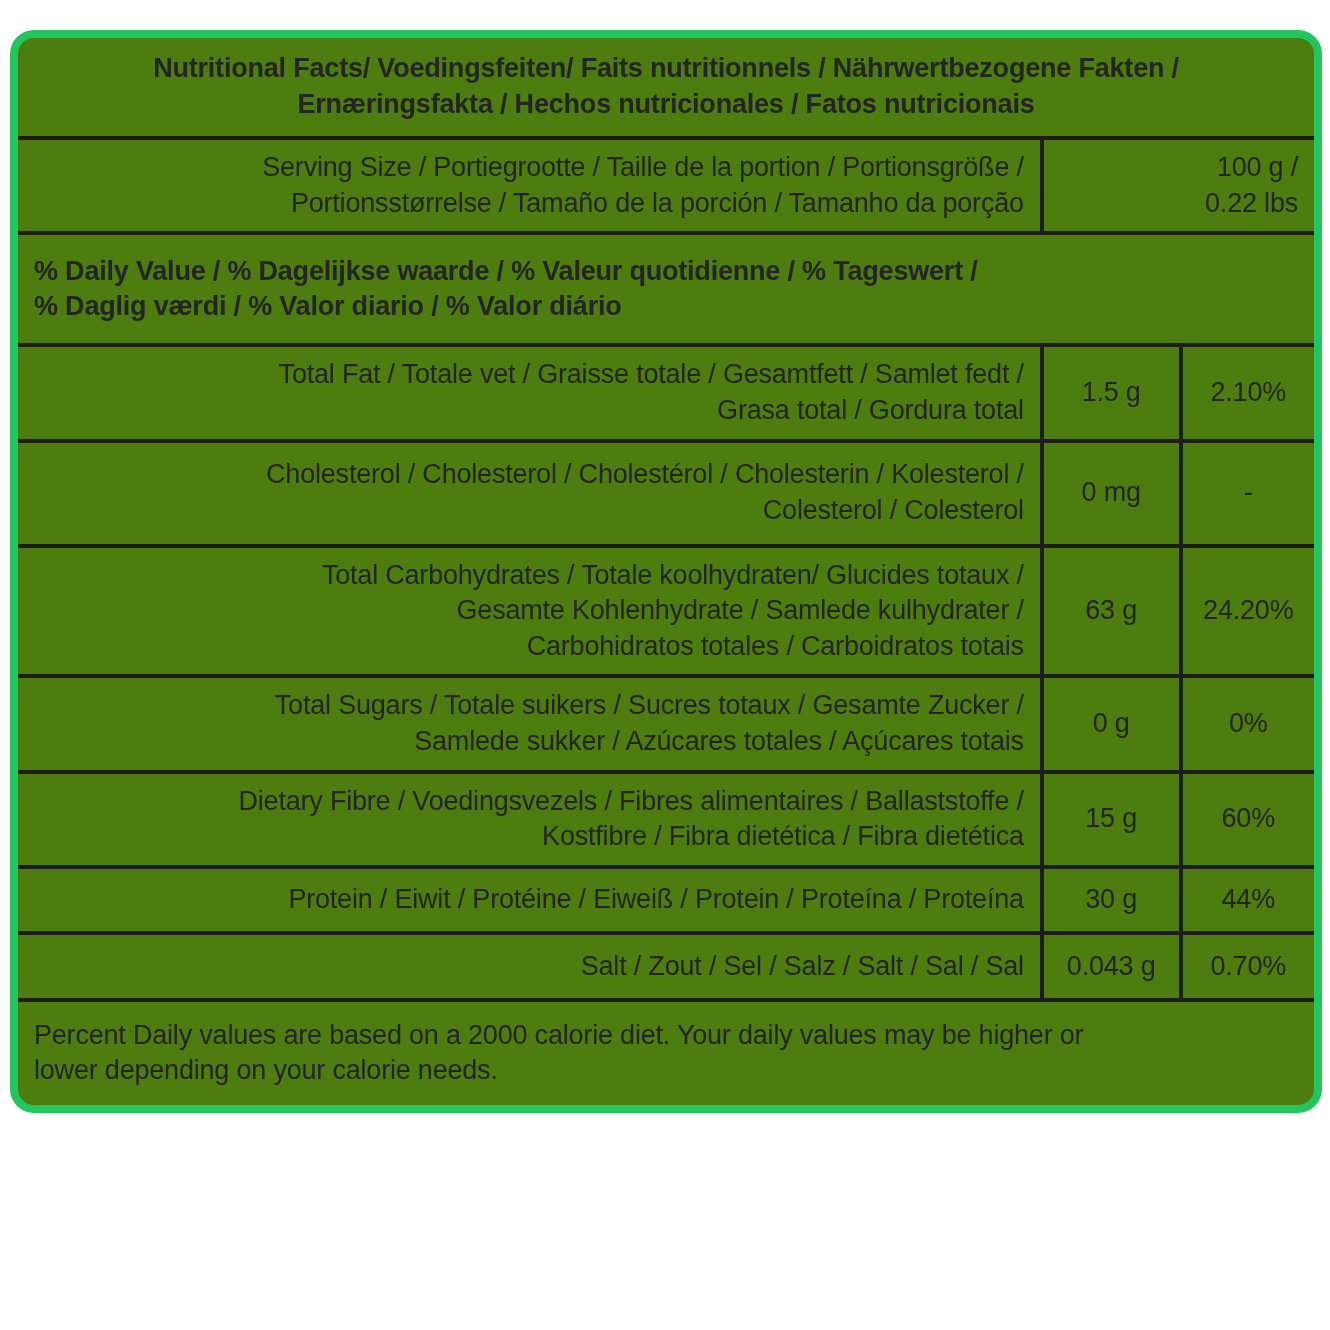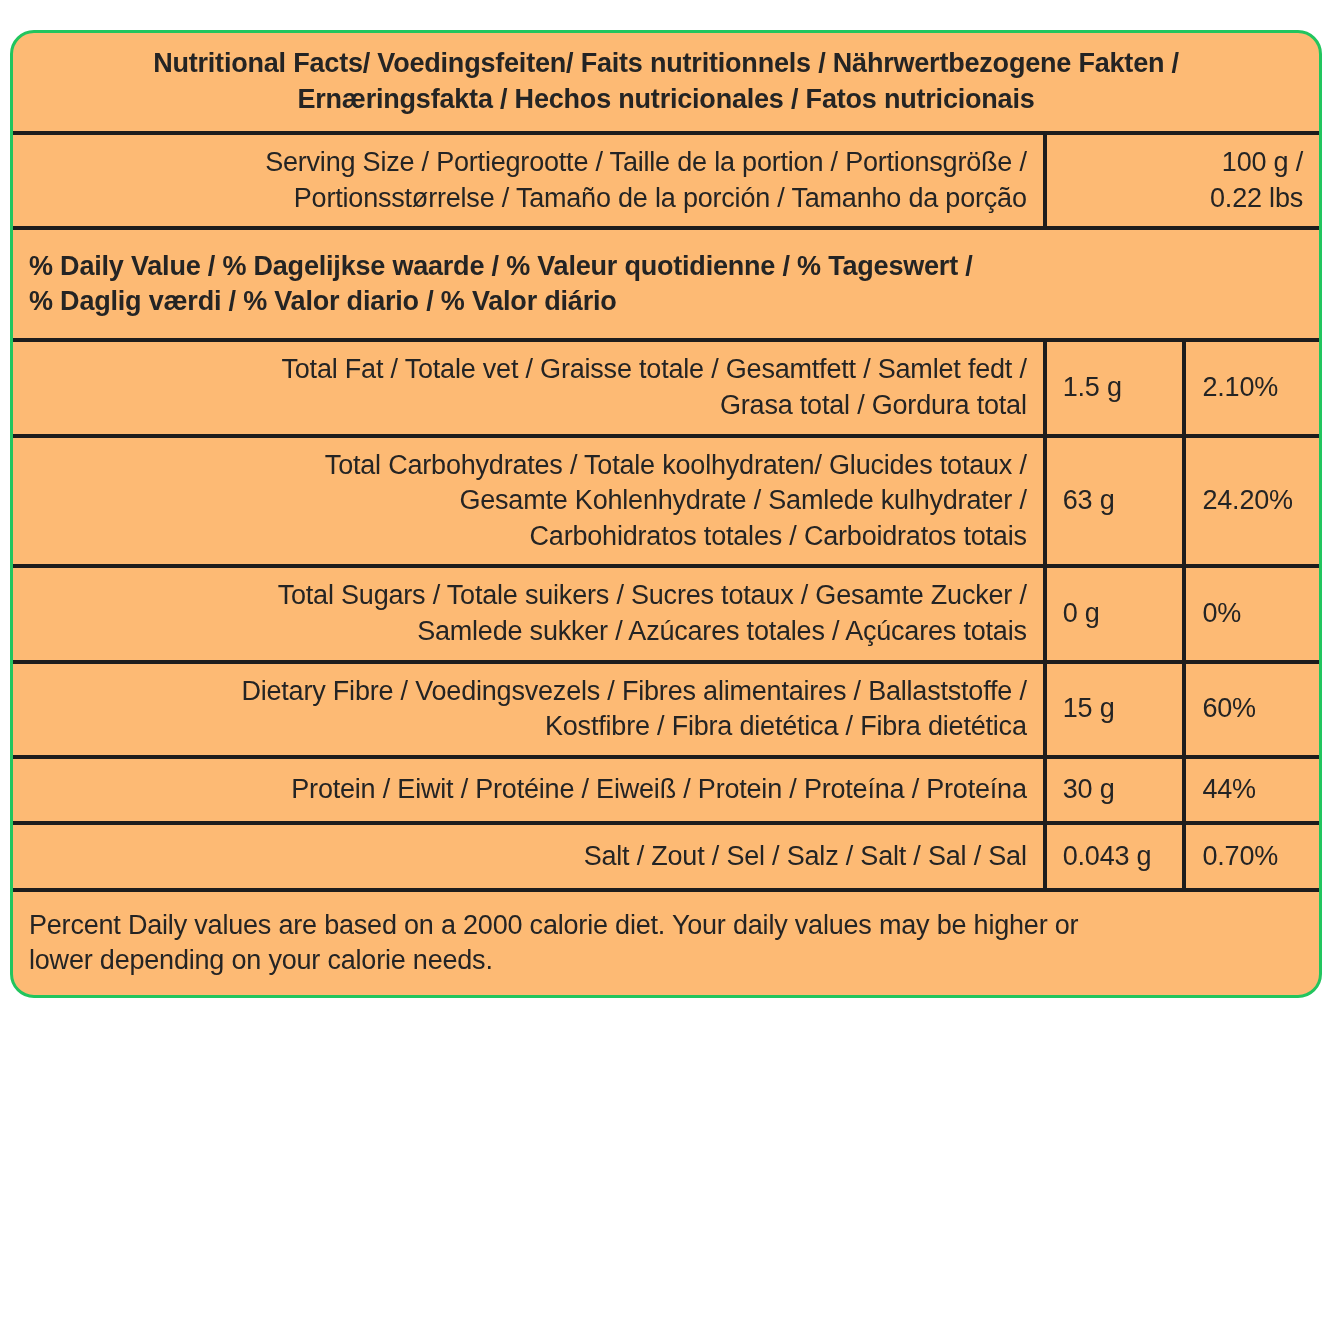--- a/index.html
+++ b/index.html
@@ -9,24 +9,24 @@
   }
   body {
     width: 1330px;
     height: 1330px;
     box-sizing: border-box;
     font-family: "Liberation Sans", "DejaVu Sans", sans-serif;
     color: #242424;
   }
   .sheet {
     margin: 30px 8px 14px 10px;
-    border: 3px solid #22c55e;
+    border: 8px solid #22c55e;
     border-radius: 24px;
     overflow: hidden;
-    background: #fdba74;
+    background: #4d7c0f;
   }
   table.nt {
     width: 100%;
     border-collapse: collapse;
     table-layout: fixed;
   }
   col.c-label  { width: 79.0%; }
   col.c-amount { width: 10.7%; }
   col.c-pct    { width: 10.3%; }
 
@@ -58,21 +58,21 @@
     font-weight: bold;
     font-size: 28px;
     text-align: left;
     padding: 8px 12px;
   }
   td.lbl { text-align: right; }
   td.val {
     text-align: right;
     padding-right: 22px;
   }
-  td.amount, td.pct { text-align: left; padding: 10px 6px; }
+  td.amount, td.pct { text-align: center; padding: 10px 6px; }
   td.foot {
     text-align: left;
     padding: 8px 30px;
   }
 
   tr.r-title    { height: 100px; }
   tr.r-serving  { height: 86px;  }
   tr.r-calories { height: 84px;  }
   tr.r-dv       { height: 112px; }
   tr.r-fat      { height: 89px;  }
@@ -116,20 +116,26 @@
     </tr>
 
     <tr class="r-fat">
       <td class="lbl">Total Fat / Totale vet / Graisse totale / Gesamtfett / Samlet fedt /
 Grasa total / Gordura total</td>
       <td class="amount">1.5 g</td>
       <td class="pct">2.10%</td>
     </tr>
 
 
+    <tr class="r-chol">
+      <td class="lbl">Cholesterol / Cholesterol  / Cholestérol / Cholesterin /  Kolesterol /
+Colesterol / Colesterol</td>
+      <td class="amount">0 mg</td>
+      <td class="pct">-</td>
+    </tr>
 
     <tr class="r-carbs">
       <td class="lbl">Total Carbohydrates / Totale koolhydraten/ Glucides totaux /
 Gesamte Kohlenhydrate / Samlede kulhydrater /
 Carbohidratos totales / Carboidratos totais</td>
       <td class="amount">63 g</td>
       <td class="pct">24.20%</td>
     </tr>
 
     <tr class="r-sugars">

